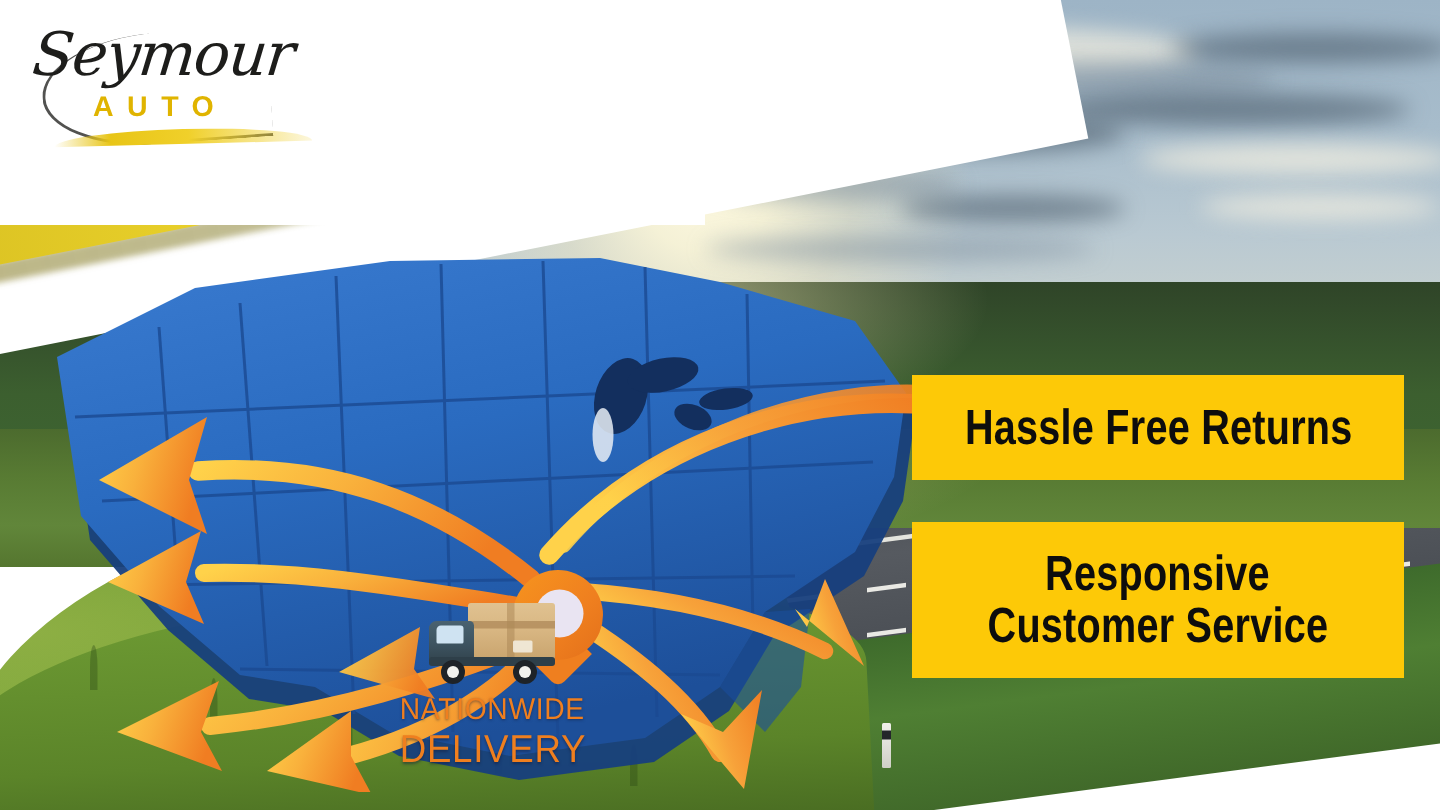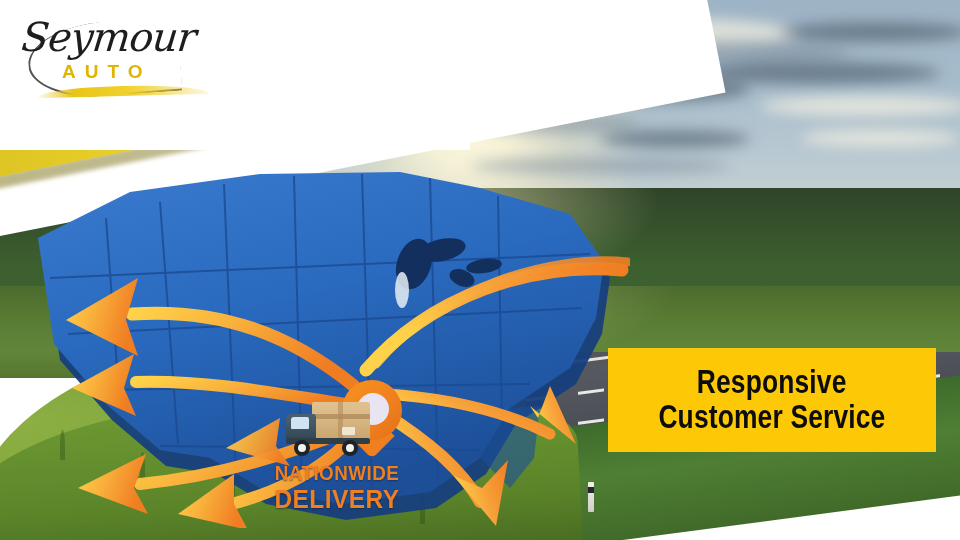--- a/index.html
+++ b/index.html
@@ -87,22 +87,22 @@
      background:linear-gradient(90deg,rgba(230,190,20,0) 0%,#e8c517 22%,#f0d02a 52%,rgba(235,200,30,.15) 100%);
      border-radius:50%/100% 100% 0 0;transform:rotate(-1.5deg);}
   .logo-stroke{position:absolute;left:6px;top:8px;width:150px;height:72px;
      border-left:2px solid rgba(30,30,28,.85);border-bottom:2px solid rgba(30,30,28,.85);
      border-radius:60% 0 0 55%;transform:rotate(-4deg);opacity:.9;}
 
   
   .map-wrap{position:absolute;left:10px;top:158px;width:620px;height:370px;}
   .map-svg{position:absolute;left:0;top:0;}
 
-  .map-label{position:absolute;left:252px;top:305px;width:150px;text-align:center;
-     font-family:"Liberation Sans",sans-serif;font-weight:700;line-height:1;
+  .map-label{position:absolute;left:252px;top:305px;width:150px;
+     font-family:"Liberation Sans",sans-serif;font-weight:400;line-height:1;
      color:#ef7f1f;text-shadow:0 1px 2px rgba(20,30,60,.55);}
   .lbl-1{font-size:20px;letter-spacing:.5px;transform:scaleX(.94);}
   .lbl-2{font-size:26px;letter-spacing:.5px;margin-top:3px;transform:scaleX(.94);}
 
   
   .pin{position:absolute;left:332px;top:222px;width:60px;height:78px;}
   .pin-head{position:absolute;left:0;top:0;width:60px;height:60px;border-radius:50%;
      background:linear-gradient(135deg,#f7941e 0%,#ef7f1f 60%,#e3701a 100%);}
   .pin-tip{position:absolute;left:14px;top:40px;width:32px;height:32px;background:#ef7f1f;
      transform:rotate(45deg);border-radius:0 0 6px 0;}
@@ -307,19 +307,22 @@
       <div class="wheel" style="left:58px;"></div>
     </div>
 
     <div class="map-label">
       <div class="lbl-1">NATIONWIDE</div>
       <div class="lbl-2">DELIVERY</div>
     </div>
   </div>
 
 
+  <div class="banner" id="banner-2">
+    <div class="banner-line">Hassle Free Returns</div>
+  </div>
 
   <div class="banner" id="banner-3">
     <div class="banner-line">Responsive</div>
     <div class="banner-line">Customer Service</div>
   </div>
 
 </div>
 
 </body></html>

